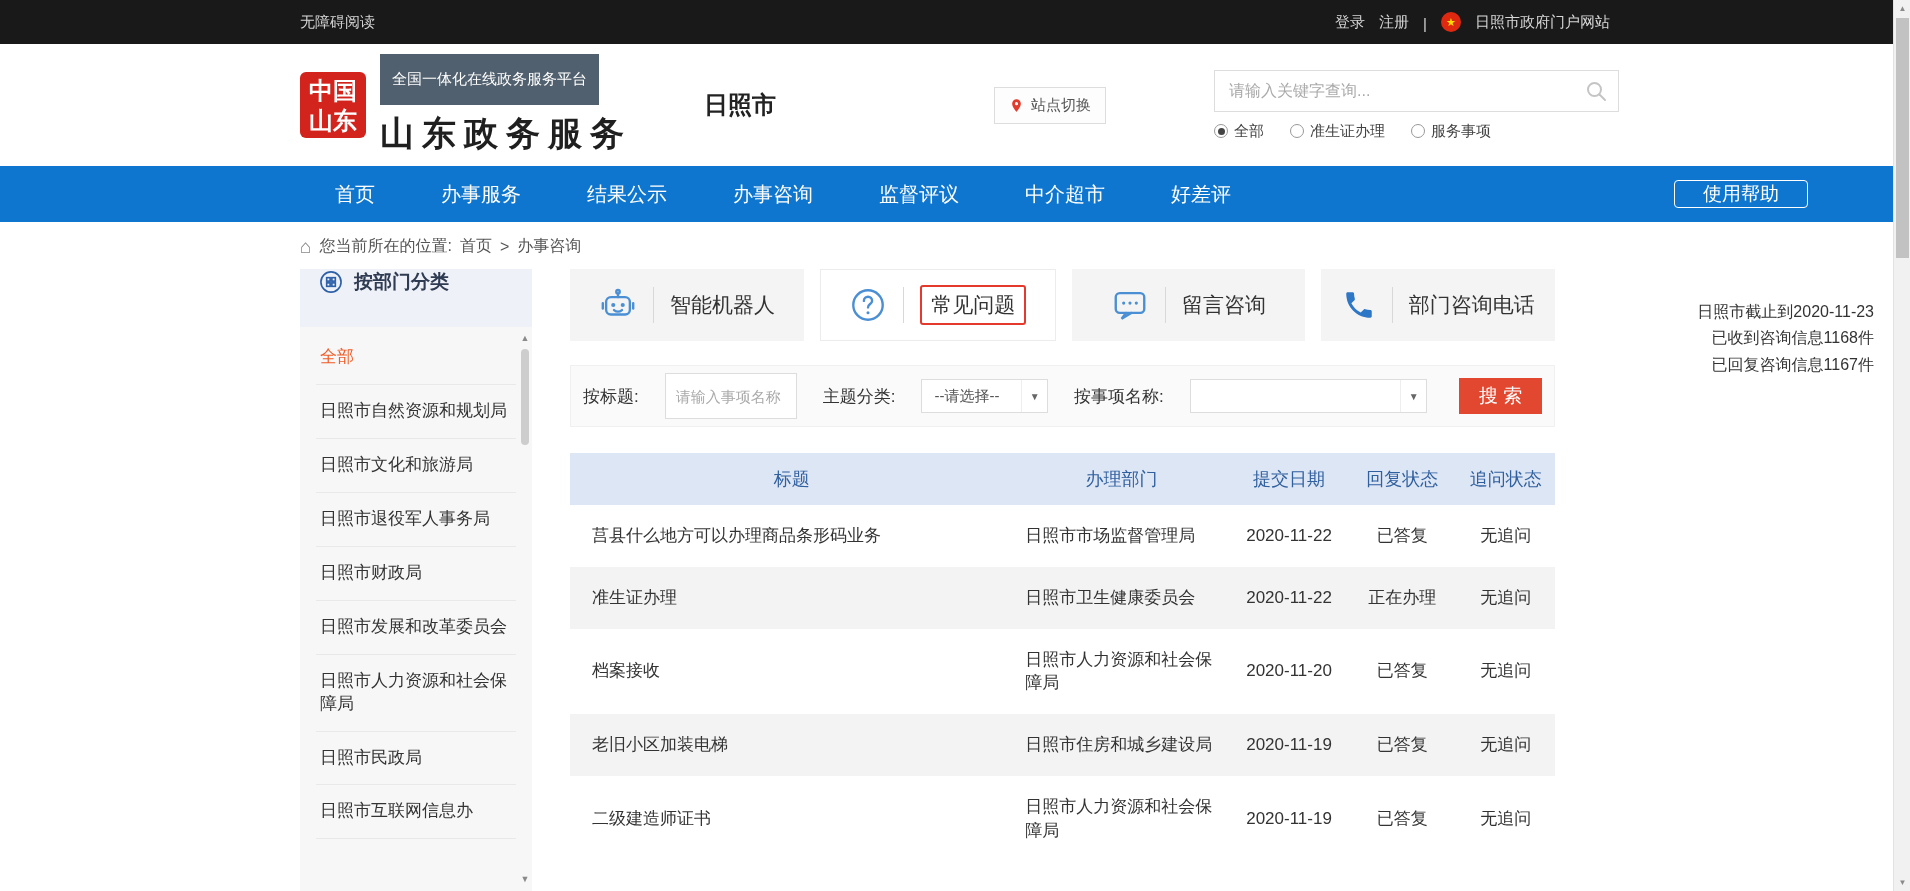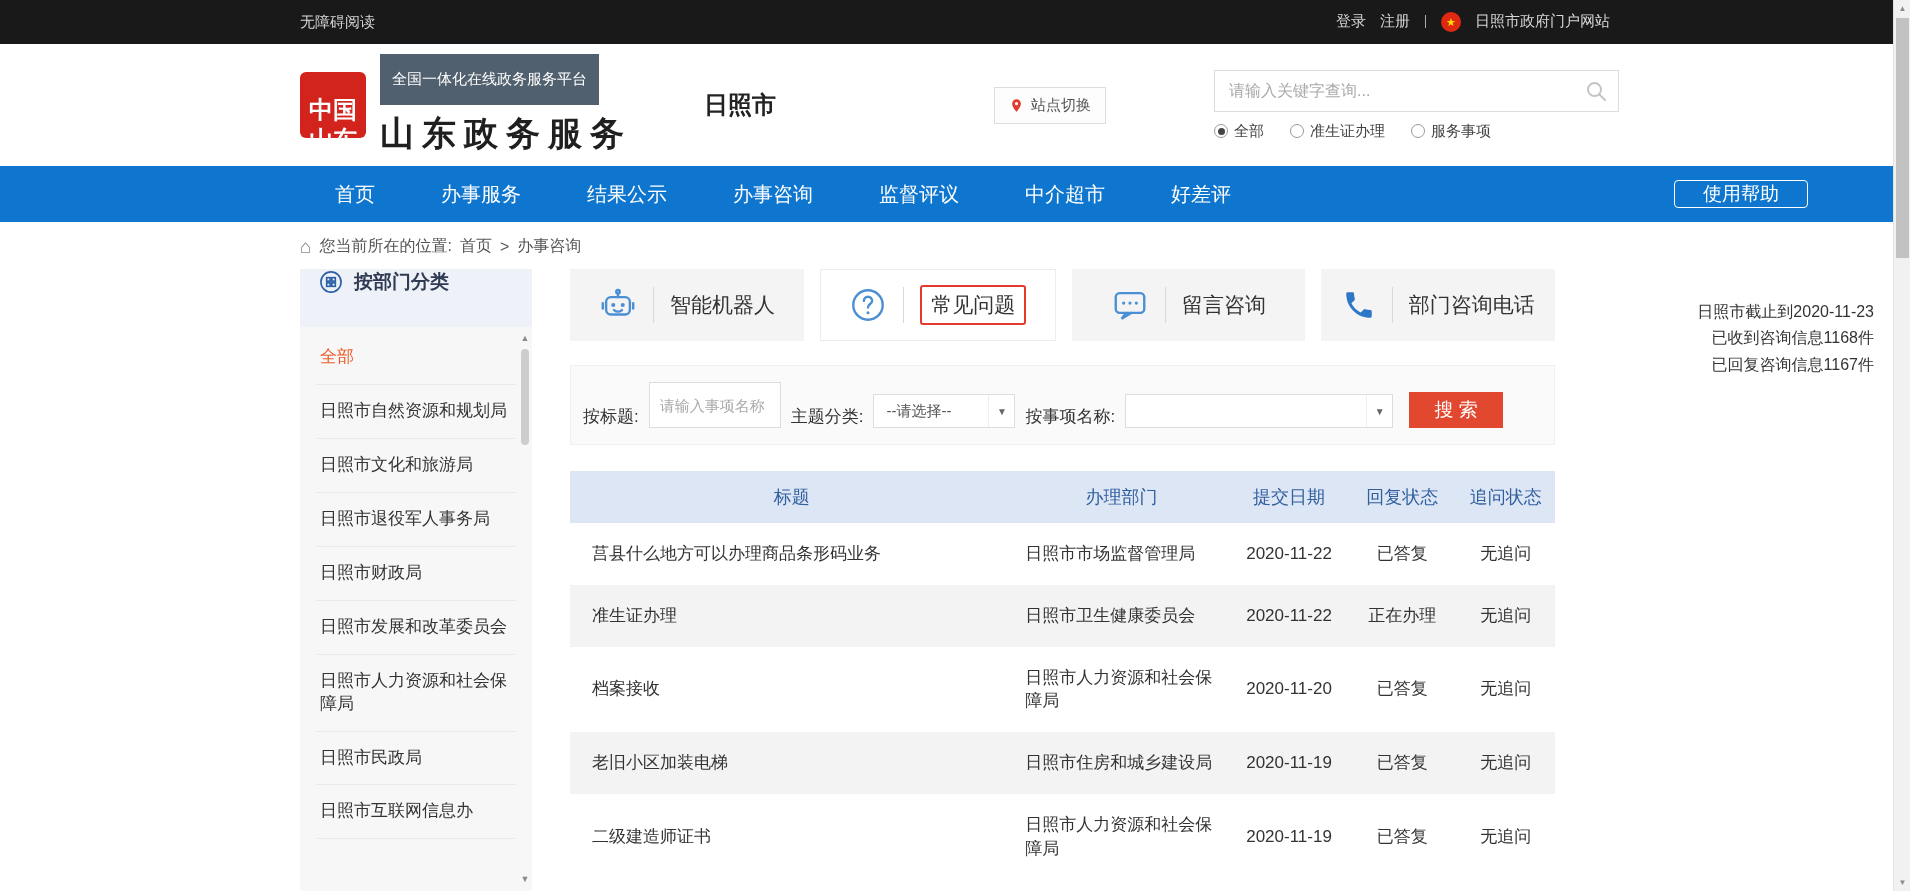--- a/index.html
+++ b/index.html
@@ -3,29 +3,29 @@
 <meta charset="utf-8">
 <style>
   * { margin:0; padding:0; box-sizing:border-box; }
   html,body { width:1910px; height:891px; overflow:hidden; background:#fff;
     font-family:"Liberation Sans","DejaVu Sans",sans-serif; }
 
   
   .topbar { height:44px; background:#191919; display:flex; align-items:center;
     justify-content:space-between; padding:0 300px; color:#d6d6d6; font-size:15px; }
   .topbar a, .topbar .tlink { color:#d6d6d6; text-decoration:none; cursor:pointer; }
-  .topbar-right { display:flex; align-items:flex-start; gap:14px;font-family:Liberation Serif, serif; }
+  .topbar-right { display:flex; align-items:flex-end; gap:14px; }
   .emblem { width:20px; height:20px; border-radius:50%; background:#de2910; color:#ffde00;
     display:flex; align-items:center; justify-content:center; font-size:11px; line-height:1; }
 
   
   .header { height:122px; display:flex; align-items:center; padding-left:300px; background:#fff; }
   .logo-wrap { display:flex; align-items:center; gap:14px; }
   .seal { width:66px; height:66px; background:#d2231c; color:#fff; border-radius:6px;
-    font-weight:bold; font-size:24px; line-height:1.25; padding:23px 9px; word-break:break-all; }
+    font-weight:bold; font-size:24px; line-height:1.25; padding:4px 9px; word-break:break-all; }
   .badge { display:inline-block; background:#51606e; color:#fff; font-size:15px; padding:16px 12px; }
   .brand { font-size:34px; font-weight:bold; color:#1f1f1f; letter-spacing:8px; margin-top:6px; }
   .city { font-size:24px; font-weight:bold; color:#222; margin-left:72px; }
   .site-switch { margin-left:218px; display:flex; align-items:center; gap:7px;
     border:1px solid #ddd; background:#fdfdfd; padding:8px 14px; font-size:15px;
     color:#555; cursor:pointer; }
   .search-area { margin-left:108px; }
   .search-box { width:405px; height:42px; border:1px solid #ddd; display:flex;
     align-items:center; padding:0 10px 0 14px; background:#fff; }
   .search-box input { flex:1; border:none; outline:none; font-size:16px; color:#666;
@@ -76,22 +76,22 @@
 
   .consult-tabs { display:flex; gap:16px; }
   .tab-card { flex:1; height:72px; background:#f4f4f4; display:flex; align-items:center;
     justify-content:center; gap:16px; cursor:pointer; }
   .tab-card.active { background:#fff; border:1px solid #ececec; }
   .tab-divider { width:1px; height:36px; background:#d8d8d8; }
   .tab-label { font-size:21px; color:#333; white-space:nowrap; }
   .tab-card.active .tab-label { border:2px solid #e33a2d; border-radius:3px; padding:4px 9px; }
 
   
-  .filter-bar { margin-top:24px; display:flex; align-items:flex-end; gap:10px;
-    font-size:17px; color:#333; background:#fafafa; border:1px solid #f0f0f0; padding:16px 12px; }
+  .filter-bar { margin-top:24px; display:flex; align-items:center; gap:26px;
+    font-size:17px; color:#333; background:#fafafa; border:1px solid #f0f0f0; padding:7px 12px; }
   .filter-label { white-space:nowrap; }
   .filter-input { width:132px; height:46px; border:1px solid #ddd; background:#fff;
     padding:0 10px; font-size:15px; color:#666; outline:none; font-family:inherit; }
   .filter-input::placeholder { color:#aaa; }
   .selectbox { height:34px; border:1px solid #ddd; background:#fff; display:flex;
     align-items:center; justify-content:space-between; padding:0 0 0 12px; cursor:pointer; }
   .selectbox .sel-val { font-size:15px; color:#555; }
   .sel-caret { width:26px; height:100%; display:flex; align-items:center; justify-content:center;
     border-left:1px solid #eee; color:#666; font-size:10px; }
   .sel-theme { width:142px; }

